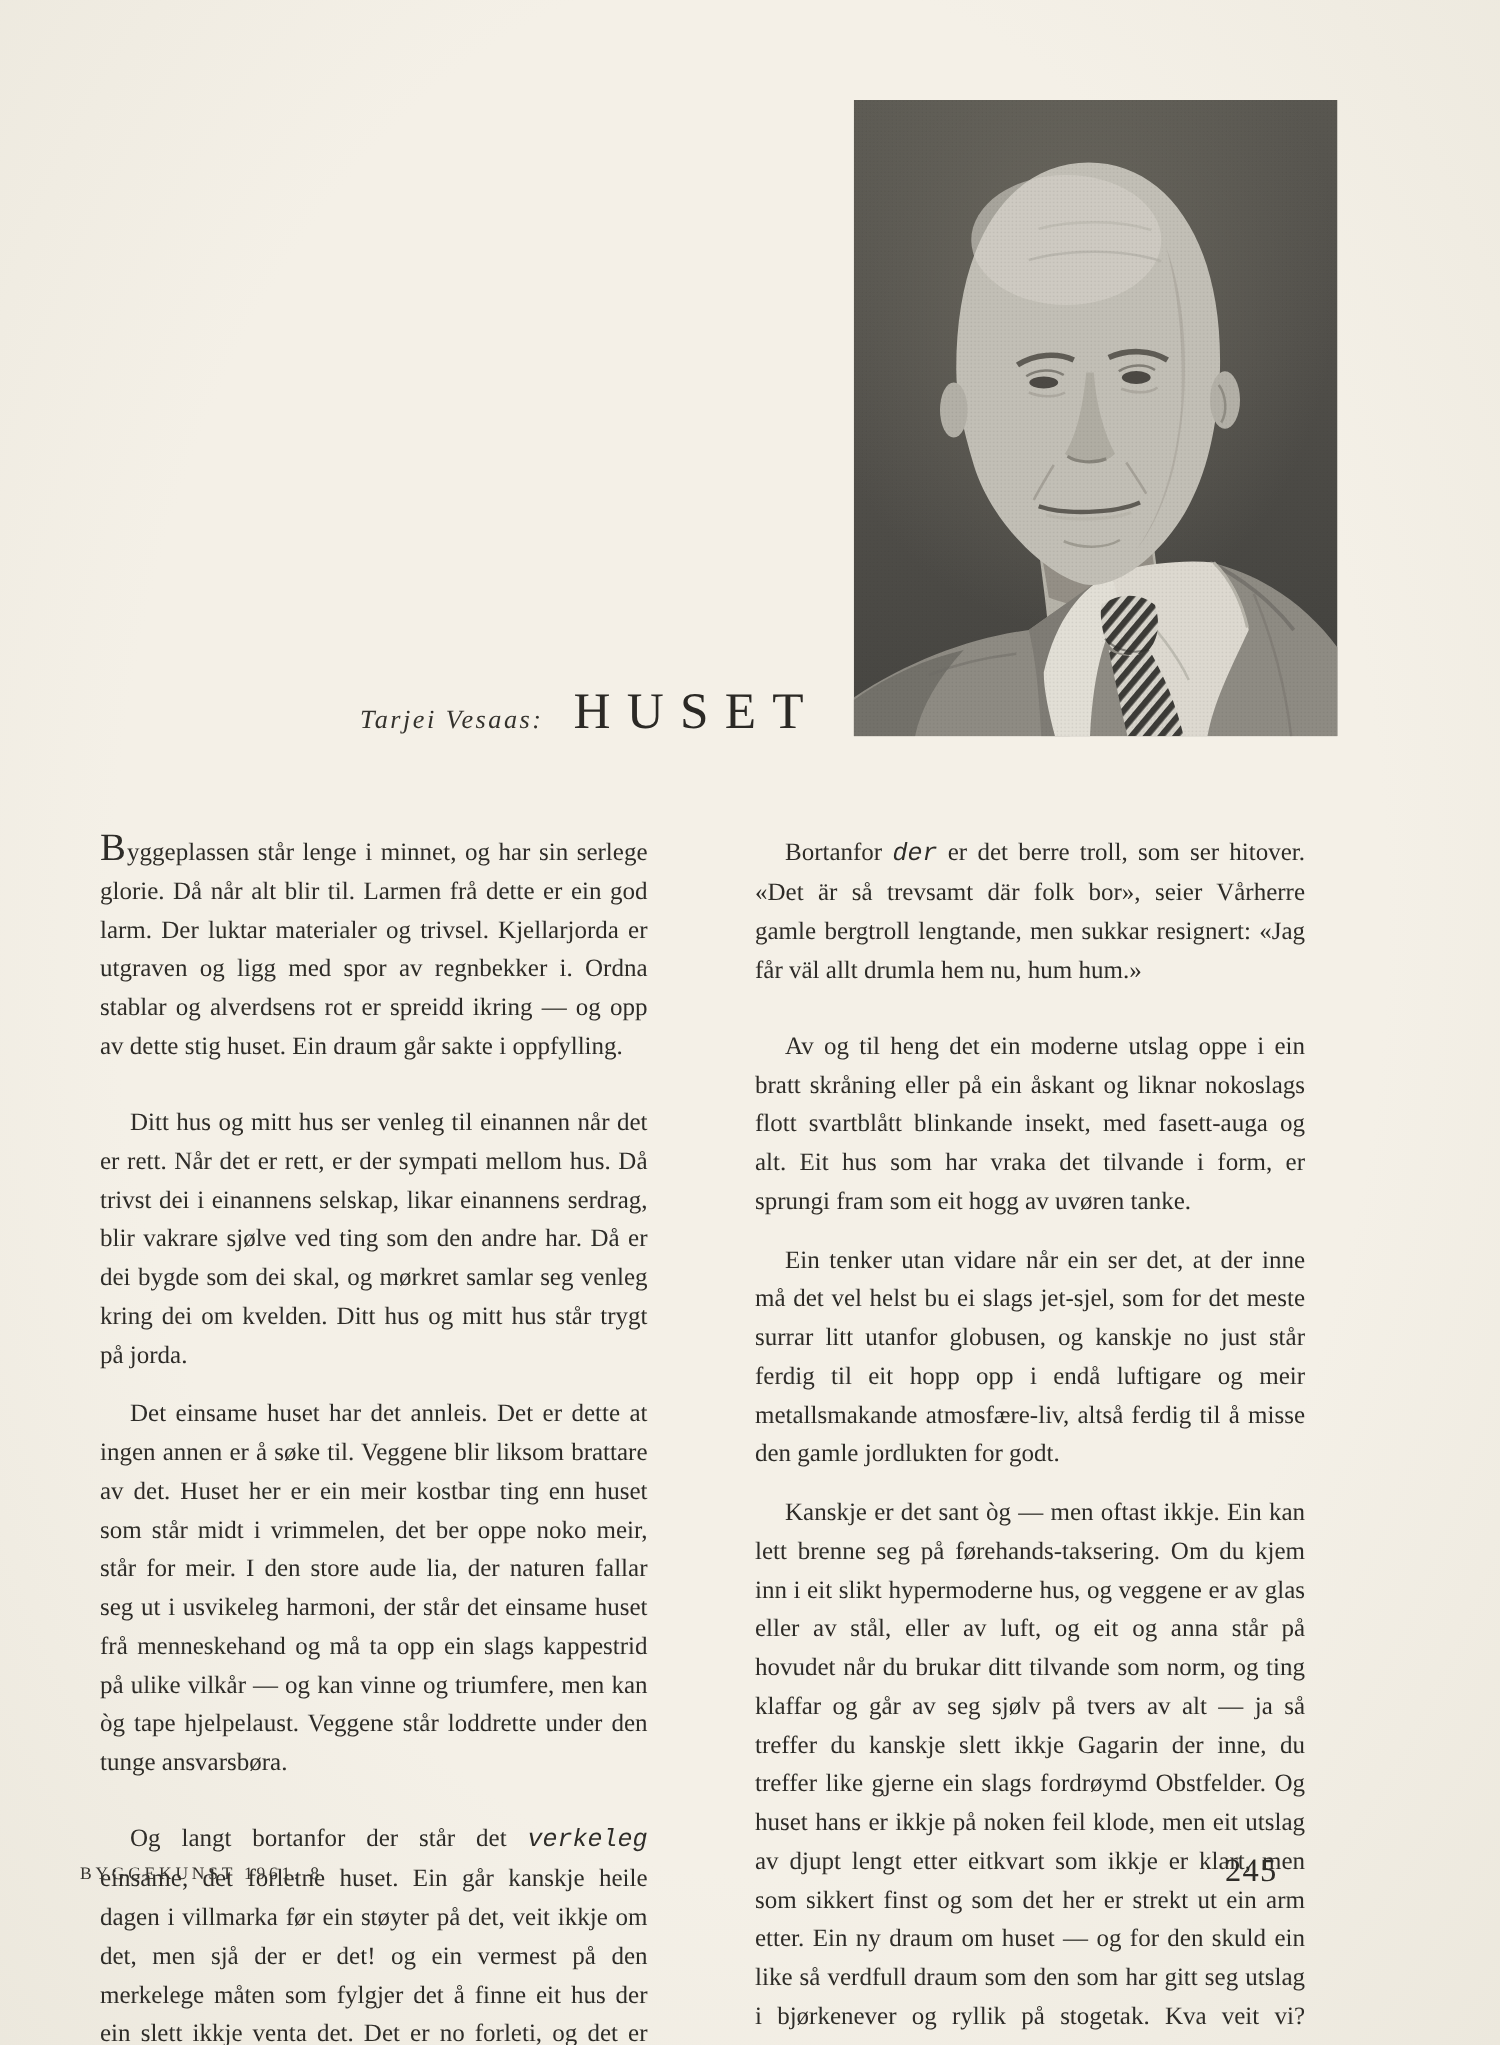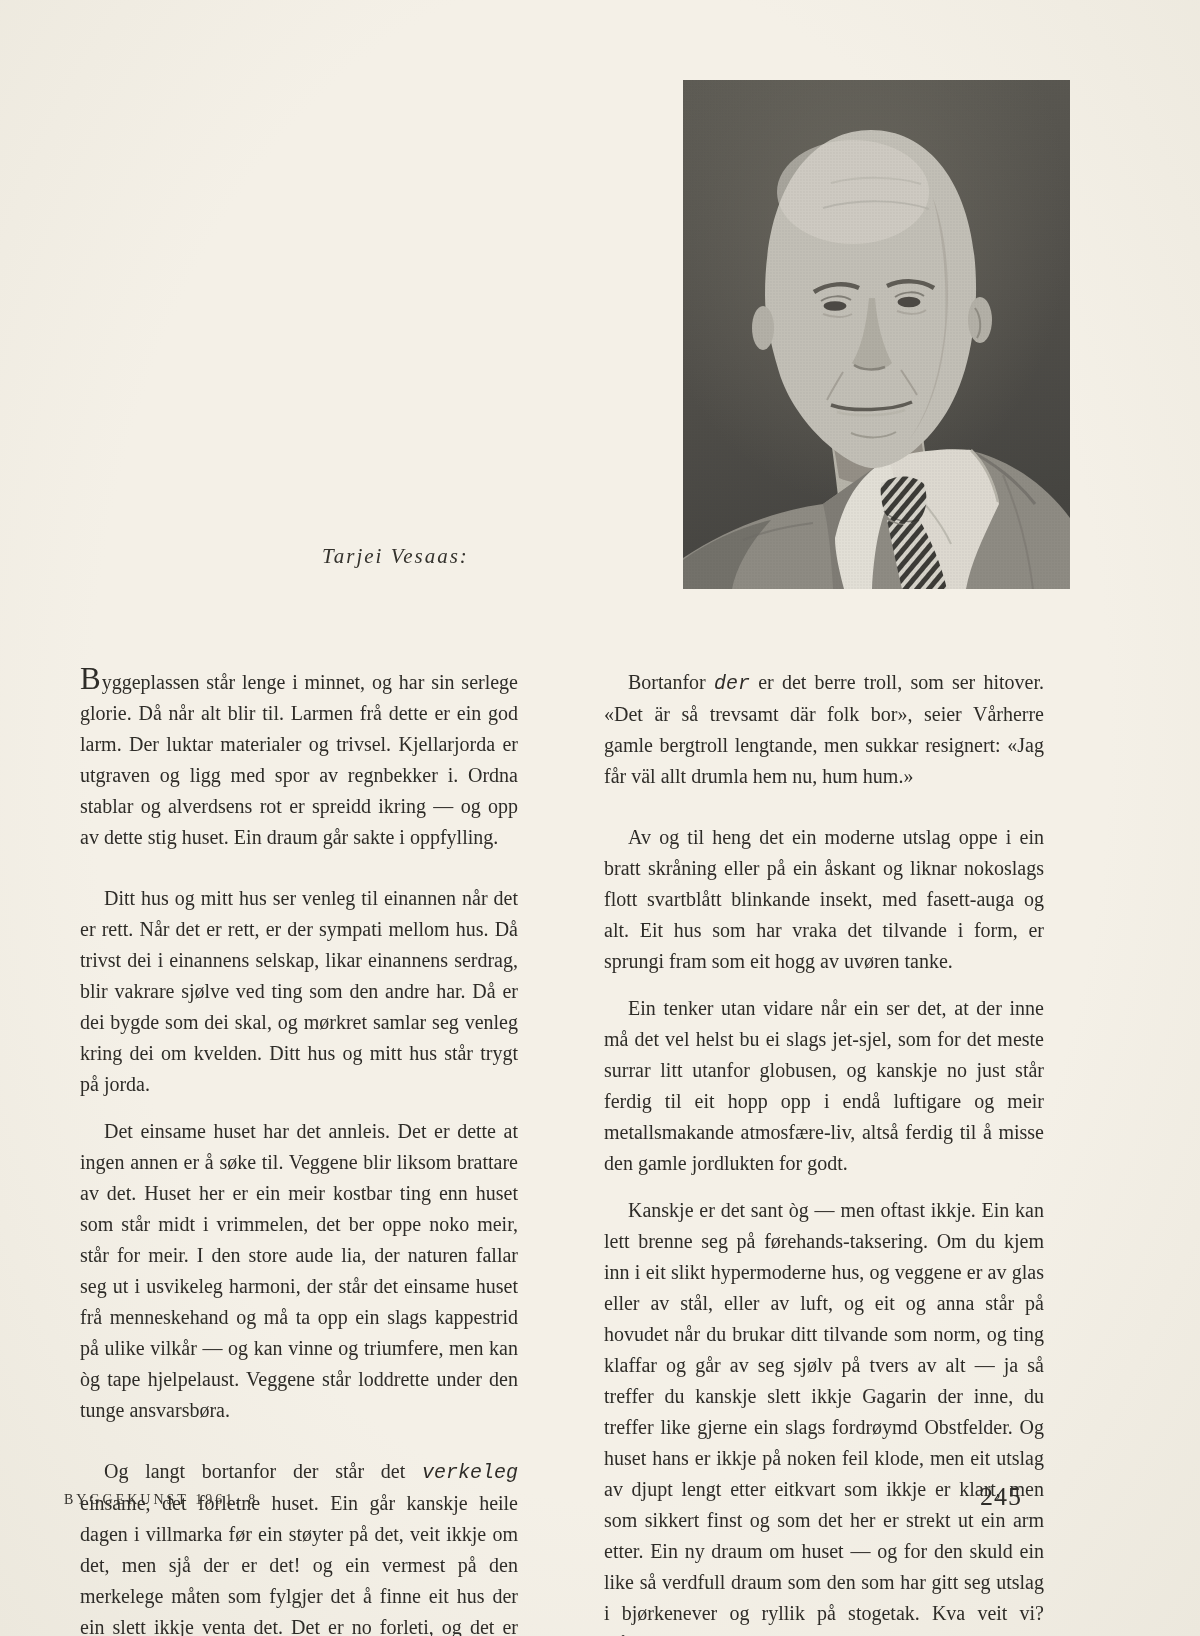--- a/index.html
+++ b/index.html
@@ -16,21 +16,21 @@
   }
   
   .photo{
     position:absolute;left:683px;top:80px;width:387px;height:509px;
     margin:0;padding:0;
   }
   .photo svg{display:block;width:100%;height:100%;}
   
   .title-row{
     position:absolute;left:288px;top:544px;
-    display:flex;align-items:baseline;white-space:nowrap;margin-left:34px;
+    display:flex;align-items:baseline;white-space:nowrap;
   }
   .author{
     font-style:italic;
     font-size:21px;
     letter-spacing:2px;
     color:#34322d;
   }
   .title{
     margin:0 0 0 24px;
     font-weight:normal;
@@ -145,20 +145,21 @@
 
       <path d="M140,128 C172,119 216,119 246,129" stroke="#b2afa6" stroke-width="2" fill="none" opacity="0.7"></path>
       <path d="M148,103 C176,96 212,96 238,104" stroke="#b2afa6" stroke-width="2" fill="none" opacity="0.5"></path>
 
       <rect x="0" y="0" width="387" height="509" fill="url(#grain)"></rect>
     </svg>
   </figure>
 
   <div class="title-row">
     <span class="author">Tarjei Vesaas:</span>
+    <h1 class="title">HUSET</h1>
   </div>
 
   <div class="col col-left" id="col-left">
       <p><span class="dropcap">B</span><span>yggeplassen står lenge i minnet, og har sin serlege glorie. Då når alt blir til. Larmen frå dette er ein god larm. Der luktar materialer og trivsel. Kjellarjorda er utgraven og ligg med spor av regnbekker i. Ordna stablar og alverdsens rot er spreidd ikring — og opp av dette stig huset. Ein draum går sakte i oppfylling.</span></p>
       <p class="indent space"><span>Ditt hus og mitt hus ser venleg til einannen når det er rett. Når det er rett, er der sympati mellom hus. Då trivst dei i einannens selskap, likar einannens serdrag, blir vakrare sjølve ved ting som den andre har. Då er dei bygde som dei skal, og mørkret samlar seg venleg kring dei om kvelden. Ditt hus og mitt hus står trygt på jorda.</span></p>
       <p class="indent"><span>Det einsame huset har det annleis. Det er dette at ingen annen er å søke til. Veggene blir liksom brattare av det. Huset her er ein meir kostbar ting enn huset som står midt i vrimmelen, det ber oppe noko meir, står for meir. I den store aude lia, der naturen fallar seg ut i usvikeleg harmoni, der står det einsame huset frå menneskehand og må ta opp ein slags kappestrid på ulike vilkår — og kan vinne og triumfere, men kan òg tape hjelpelaust. Veggene står loddrette under den tunge ansvarsbøra.</span></p>
       <p class="indent space"><span>Og langt bortanfor der står det </span><span class="seg-i">verkeleg</span><span> einsame, det forletne huset. Ein går kanskje heile dagen i villmarka før ein støyter på det, veit ikkje om det, men sjå der er det! og ein vermest på den merkelege måten som fylgjer det å finne eit hus der ein slett ikkje venta det. Det er no forleti, og det er truleg òg forfalli — men for ein utruleg viktig plass har det ikkje vori, i det milevide huslause ikring. Den ytterste festning og den ytterste menneske-blom. Her har det menneskelege hjartet</span></p>
     </div>
   <div class="col col-right" id="col-right">
       <p class="indent"><span>Bortanfor </span><span class="seg-i">der</span><span> er det berre troll, som ser hitover. «Det är så trevsamt där folk bor», seier Vårherre gamle bergtroll lengtande, men sukkar resignert: «Jag får väl allt drumla hem nu, hum hum.»</span></p>

